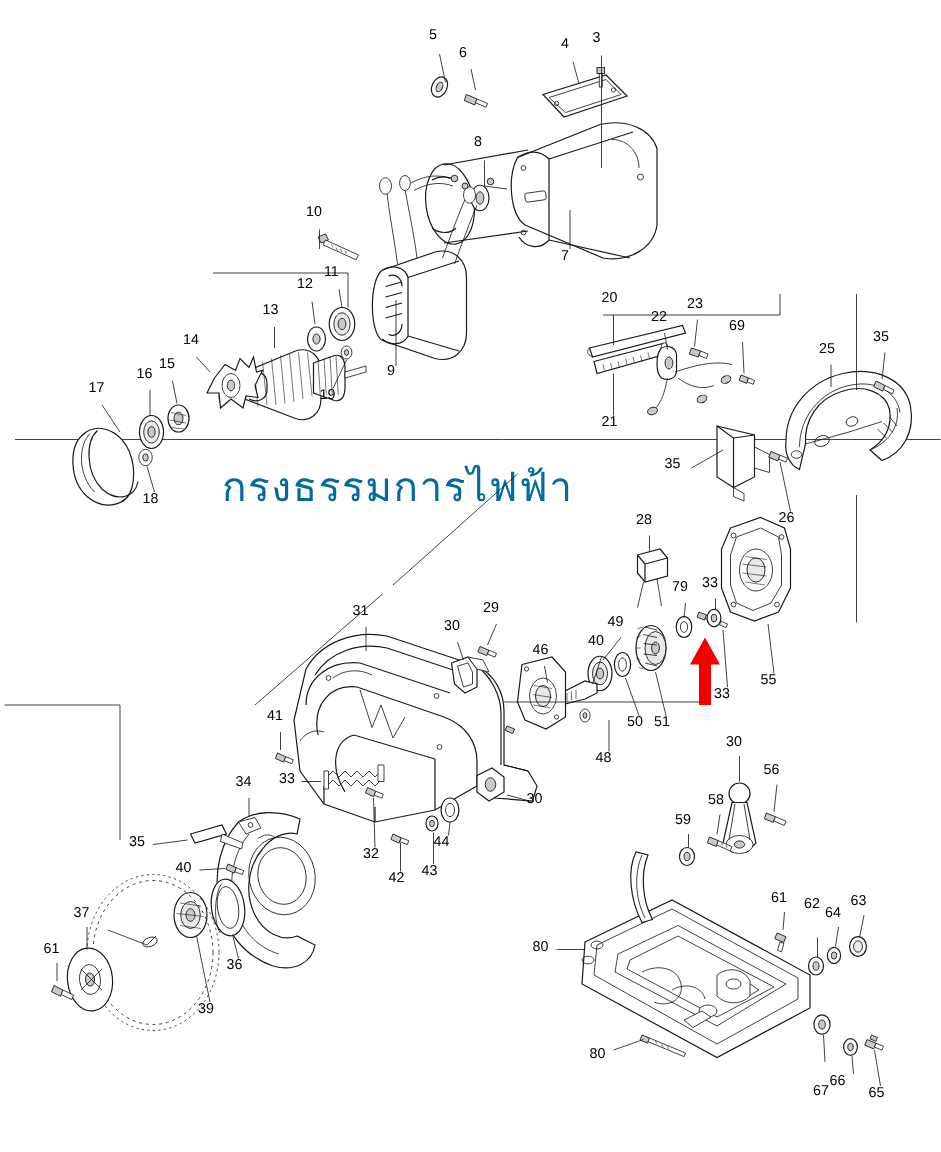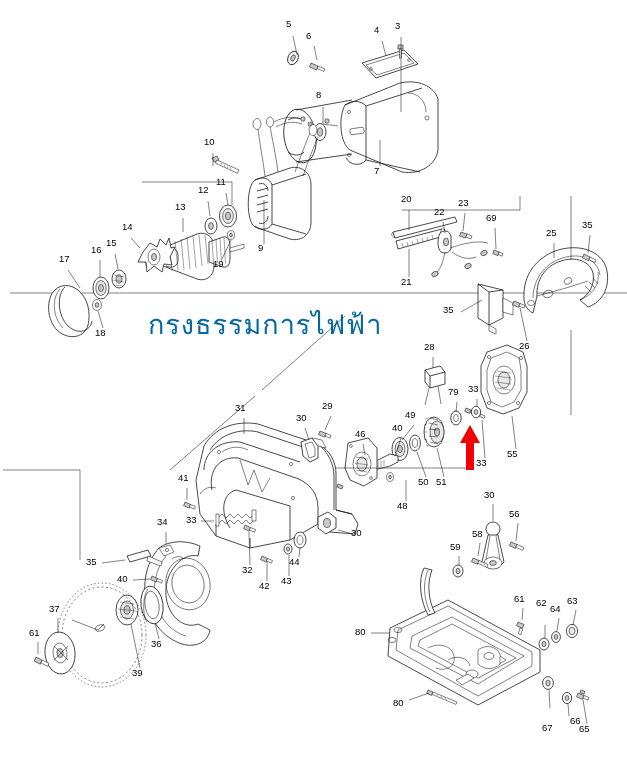--- a/index.html
+++ b/index.html
@@ -647,17 +647,17 @@
   <div class="lbl" style="left:484px;top:490px">30</div>
   <div class="lbl" style="left:509px;top:509px">56</div>
   <div class="lbl" style="left:472px;top:529px">58</div>
   <div class="lbl" style="left:450px;top:542px">59</div>
   <div class="lbl" style="left:355px;top:627px">80</div>
   <div class="lbl" style="left:514px;top:594px">61</div>
   <div class="lbl" style="left:536px;top:598px">62</div>
   <div class="lbl" style="left:550px;top:604px">64</div>
   <div class="lbl" style="left:567px;top:596px">63</div>
   <div class="lbl" style="left:542px;top:723px">67</div>
-  <div class="lbl" style="left:570px;top:716px">66</div>
+  <div class="lbl" style="left:553px;top:716px">66</div>
   <div class="lbl" style="left:579px;top:724px">65</div>
   <div class="lbl" style="left:393px;top:698px">80</div>
 
 </div>
 
 </body></html>

